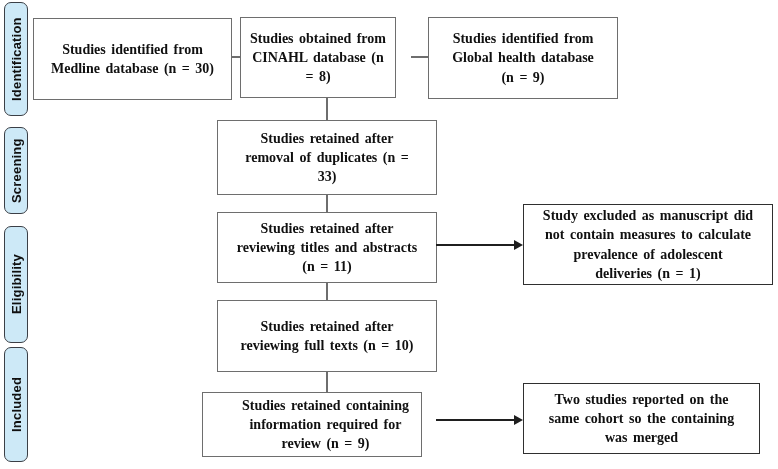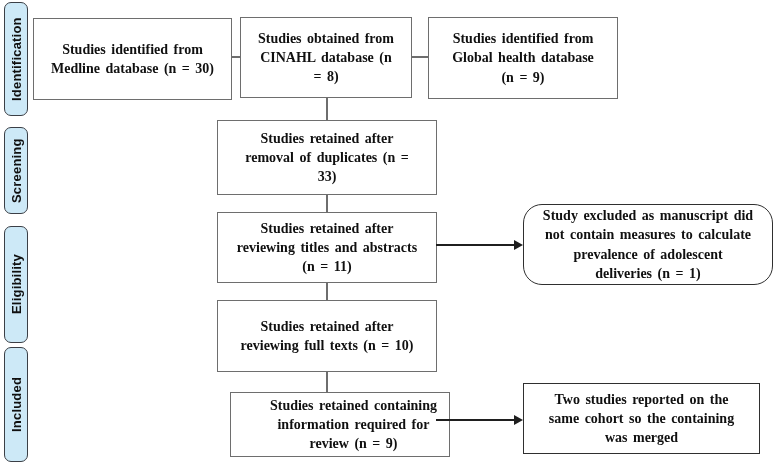--- a/index.html
+++ b/index.html
@@ -87,40 +87,40 @@
 
 <div class="canvas">
 
   <div class="stage" style="left:4px; top:2px;  width:24px; height:114px;">Identification</div>
   <div class="stage" style="left:4px; top:127px; width:24px; height:87px;">Screening</div>
   <div class="stage" style="left:4px; top:226px; width:24px; height:117px;">Eligibility</div>
   <div class="stage" style="left:4px; top:347px; width:24px; height:115px;">Included</div>
 
   <div class="box" style="left:33px;  top:18px; width:199px; height:82px;">Studies identified from
 Medline database (n = 30)</div>
-  <div class="box" style="left:240px; top:17px; width:172px; height:81px;">Studies obtained from
+  <div class="box" style="left:240px; top:17px; width:156px; height:81px;">Studies obtained from
 CINAHL database (n
 = 8)</div>
   <div class="box" style="left:428px; top:17px; width:190px; height:82px;">Studies identified from
 Global health database
 (n = 9)</div>
 
   <div class="box" style="left:217px; top:120px; width:220px; height:75px;">Studies retained after
 removal of duplicates (n =
 33)</div>
   <div class="box" style="left:217px; top:212px; width:220px; height:71px;">Studies retained after
 reviewing titles and abstracts
 (n = 11)</div>
   <div class="box" style="left:217px; top:300px; width:220px; height:72px;">Studies retained after
 reviewing full texts (n = 10)</div>
-  <div class="box" style="left:230px; top:392px; width:220px; height:65px;padding-left:32px;">Studies retained containing
+  <div class="box" style="left:202px; top:392px; width:220px; height:65px;padding-left:32px;">Studies retained containing
 information required for
 review (n = 9)</div>
 
-  <div class="box callout" style="left:523px; top:204px; width:250px; height:81px;border-radius:19px;">Study excluded as manuscript did
+  <div class="box callout" style="left:523px; top:204px; width:250px; height:81px;">Study excluded as manuscript did
 not contain measures to calculate
 prevalence of adolescent
 deliveries (n = 1)</div>
   <div class="box callout" style="left:523px; top:383px; width:237px; height:71px;">Two studies reported on the
 same cohort so the containing
 was merged</div>
 
   <div class="hline" style="left:231px; top:56px;  width:10px;"></div>
   <div class="hline" style="left:411px; top:56px;  width:18px;"></div>
   <div class="vline" style="left:326px; top:97px;  height:24px;"></div>

